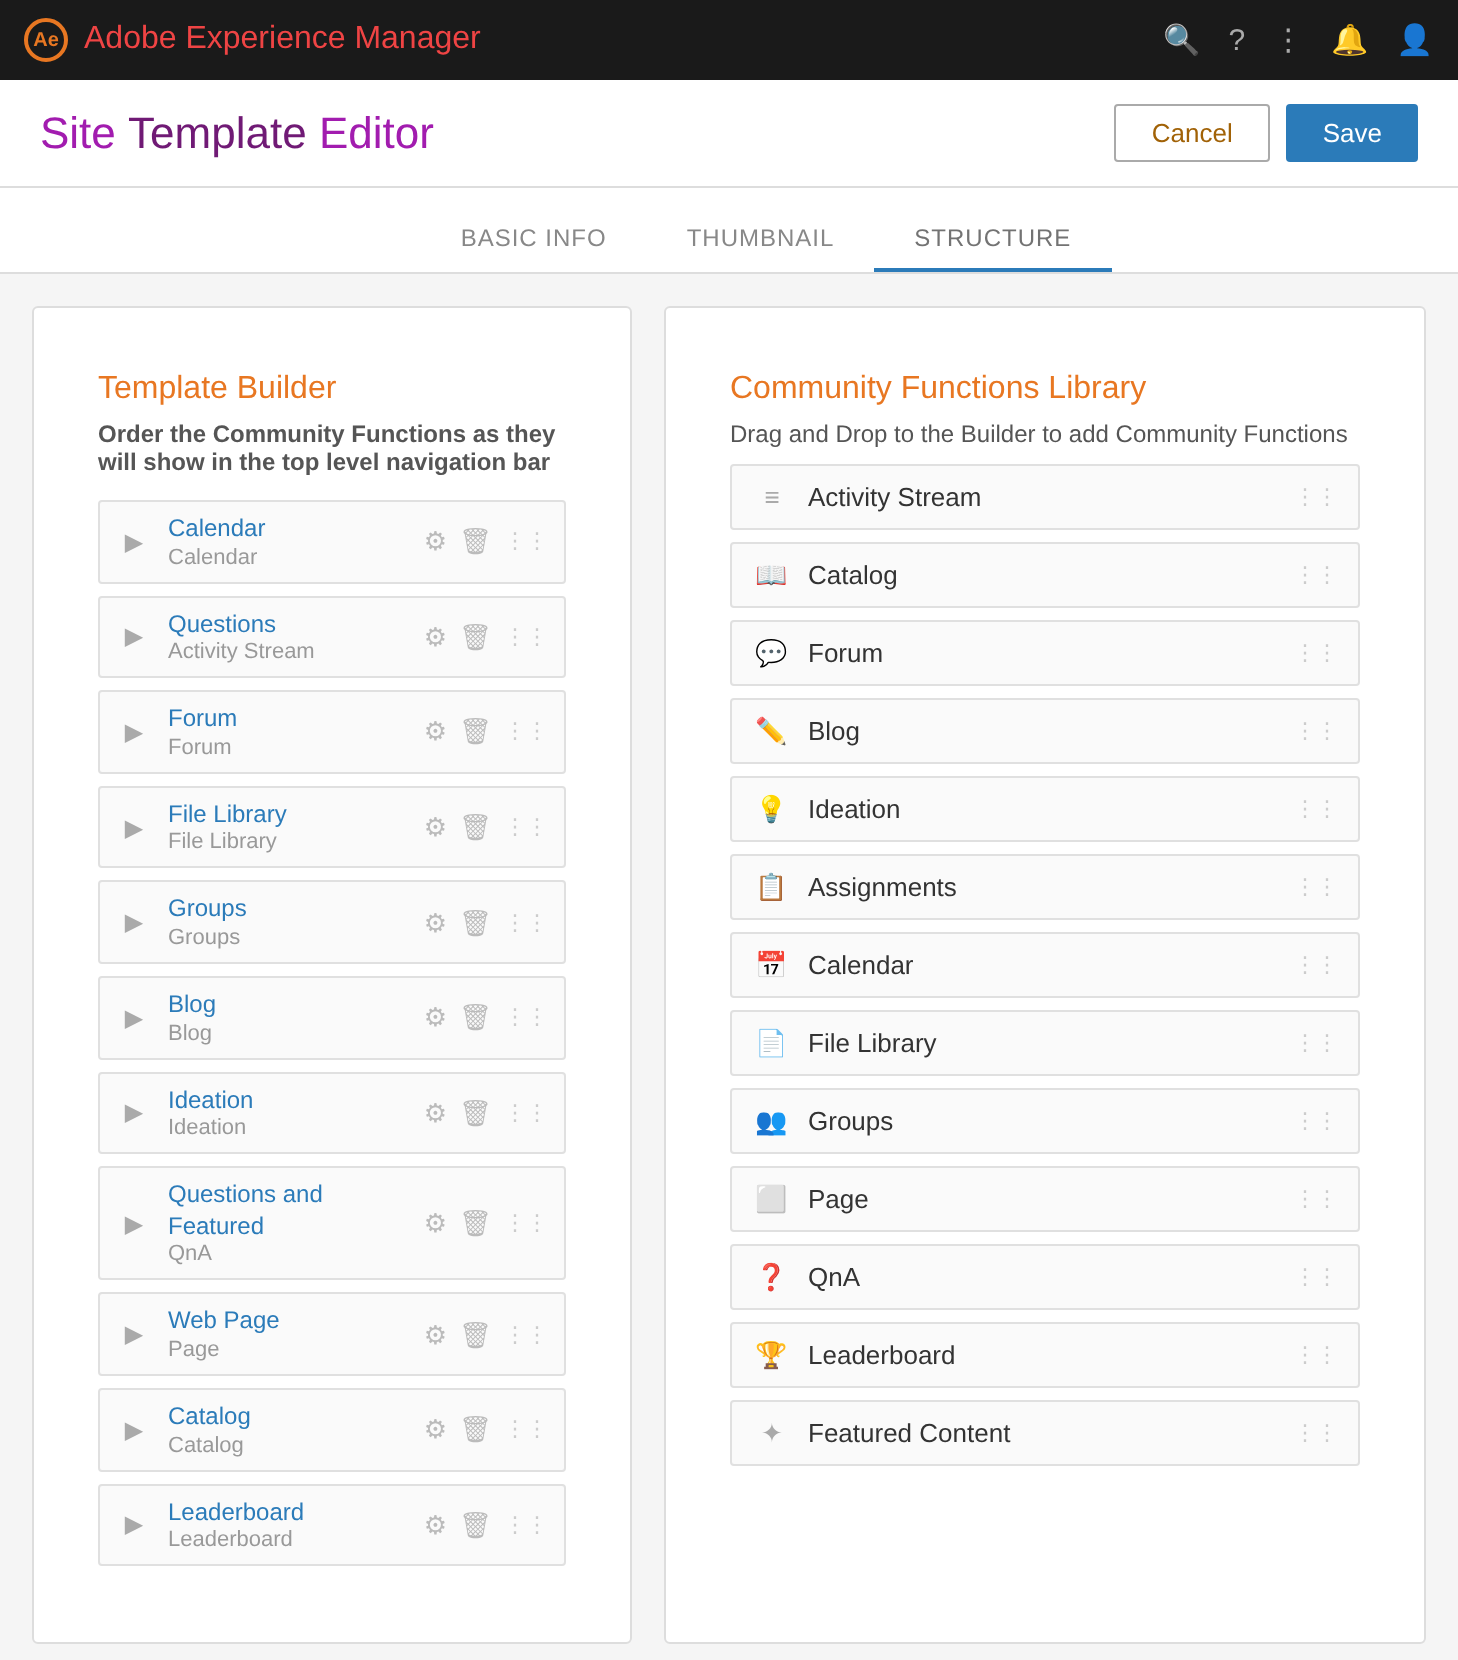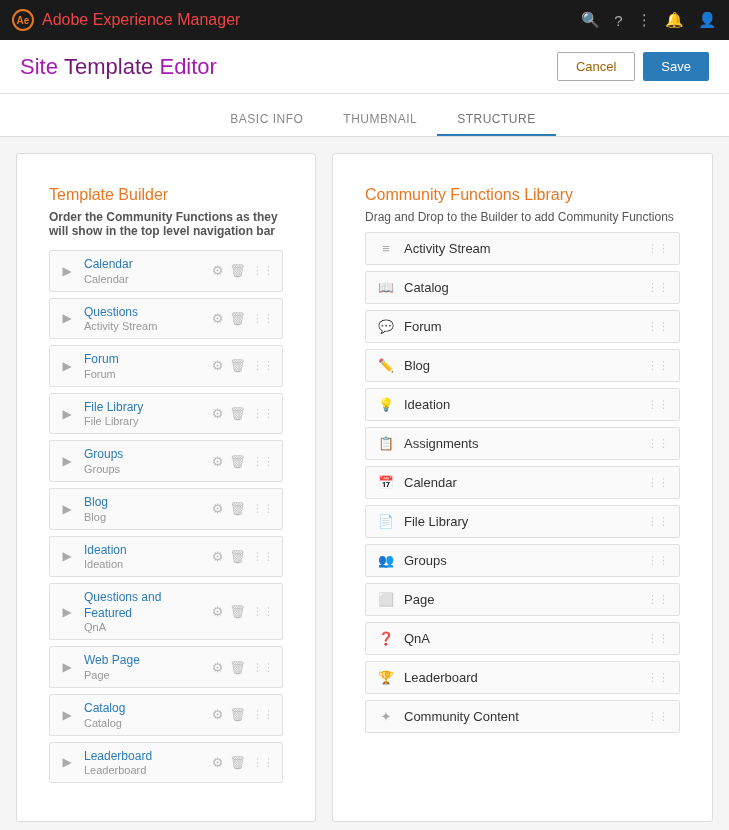--- a/index.html
+++ b/index.html
@@ -407,19 +407,19 @@
       <span class="lib-item-name">QnA</span>
       <span class="lib-drag-handle">⋮⋮</span>
     </div>
         <div class="lib-item">
       <span class="lib-item-icon" style="font-size:13px;">🏆</span>
       <span class="lib-item-name">Leaderboard</span>
       <span class="lib-drag-handle">⋮⋮</span>
     </div>
         <div class="lib-item">
       <span class="lib-item-icon" style="font-size:13px;">✦</span>
-      <span class="lib-item-name">Community Content</span>
+      <span class="lib-item-name">Featured Content</span>
       <span class="lib-drag-handle">⋮⋮</span>
     </div>
       </div>
   </div>
 
 </div>
 
 </body></html>

